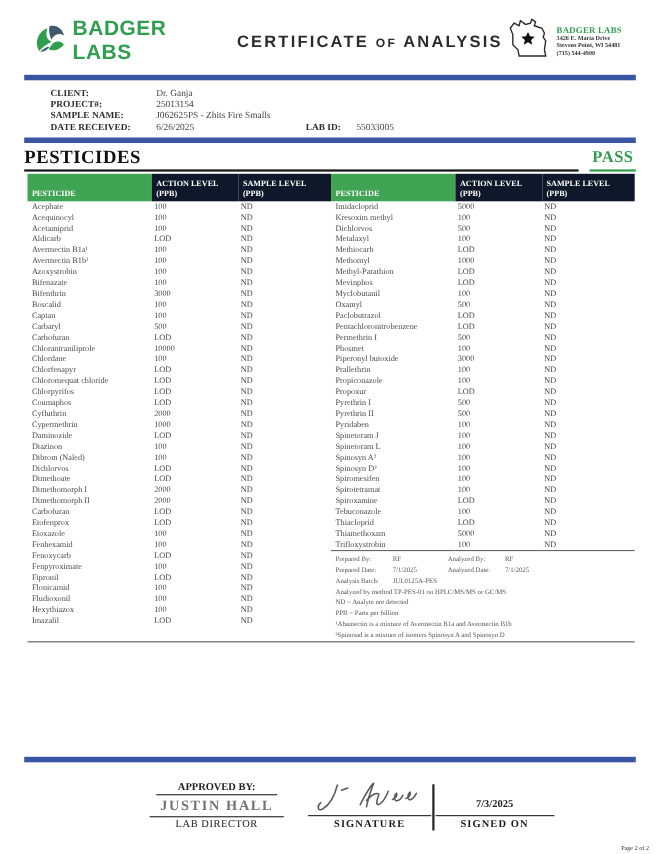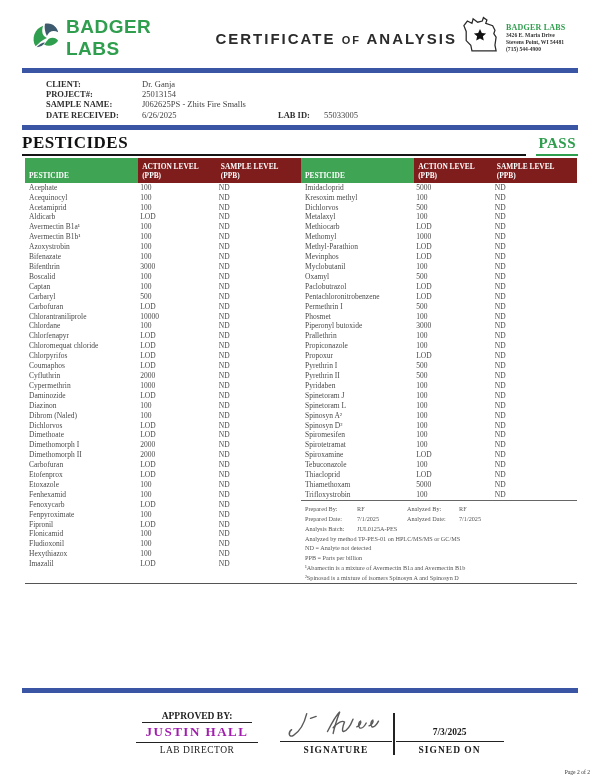--- a/index.html
+++ b/index.html
@@ -36,38 +36,38 @@
   .section-title { font-weight:700; font-size:17px; color:#111; letter-spacing:0.5px; display:inline-block; padding-bottom:1px; }
   .section-pass { font-weight:700; font-size:15px; color:#2f9e4e; border-bottom:2.5px solid #2f9e4e; margin-left:10px; padding:0 2px 2px; letter-spacing:0.5px; }
   
   .tables-wrap { display:flex; margin:2px 3px 0 5px; border-bottom:1.6px solid #555; }
   .half { width:50%; }
   table { border-collapse:collapse; table-layout:fixed; width:100%; }
   col.c1 { width:41%; } col.c2 { width:28.5%; } col.c3 { width:30.5%; }
   th { color:#fff; font-weight:700; font-size:7.4px; text-align:left; vertical-align:bottom;
        padding:2px 2px 2px 4px; line-height:1.2; height:25px; }
   th.green { background:#3fa453; }
-  th.blue  { background:#7f1d1d;margin-left:12px; }
+  th.blue  { background:#0f172a;margin-left:12px; }
   td { font-size:7.5px; color:#4a4a4a; height:9.9px; line-height:9.9px; padding:0 0 0 2px;
        white-space:nowrap; overflow:hidden; }
   td.c-name { padding-left:4px; }
   .right-table { border-bottom:1.4px solid #666; }
   
   .analysis-block { font-size:6.2px; color:#555; padding:3px 6px 0 4px; line-height:1.6; }
   .ai-row { display:flex; }
   .ai-label { width:52px; }
   .ai-value { width:50px; }
   .ai-label2 { width:52px; }
   .ai-note { white-space:nowrap; }
   
   .bottom-bar { margin-top:104px; }
   .approval-row { display:flex; align-items:flex-end; margin:12px 0 0 116px; }
   .approved-col { width:122px; text-align:center; }
   .approved-by { font-weight:700; font-size:9.5px; color:#222; border-bottom:1.2px solid #222; padding-bottom:1px; margin:0 6px; }
-  .approver-name { color:#a21caf; font-weight:700; font-size:13px; letter-spacing:1.5px; border-bottom:1.4px solid #222; padding:1px 0 2px;text-align:center; }
+  .approver-name { color:#737373; font-weight:700; font-size:13px; letter-spacing:1.5px; border-bottom:1.4px solid #222; padding:1px 0 2px;text-align:center; }
   .approver-title { font-size:9.5px; color:#222; padding-top:2px; letter-spacing:0.5px; }
   .sig-col { width:112px; margin-left:22px; text-align:center; }
   .sig-image { height:36px; display:flex; align-items:flex-end; justify-content:center; }
   .rule-top { border-top:1.4px solid #222; font-weight:700; font-size:9.5px; color:#1c1c1c; padding-top:3px; letter-spacing:1px; }
   .divider { width:1.6px; background:#222; height:42px; margin:0 1px; }
   .date-col { width:108px; text-align:center; }
   .signed-date { font-weight:700; font-size:9.5px; color:#1c1c1c; padding-bottom:4px; }
   
   .footer { margin:14px -12px 0; }
   .page-label { text-align:right; font-size:5.6px; color:#333; padding-right:2px; }

